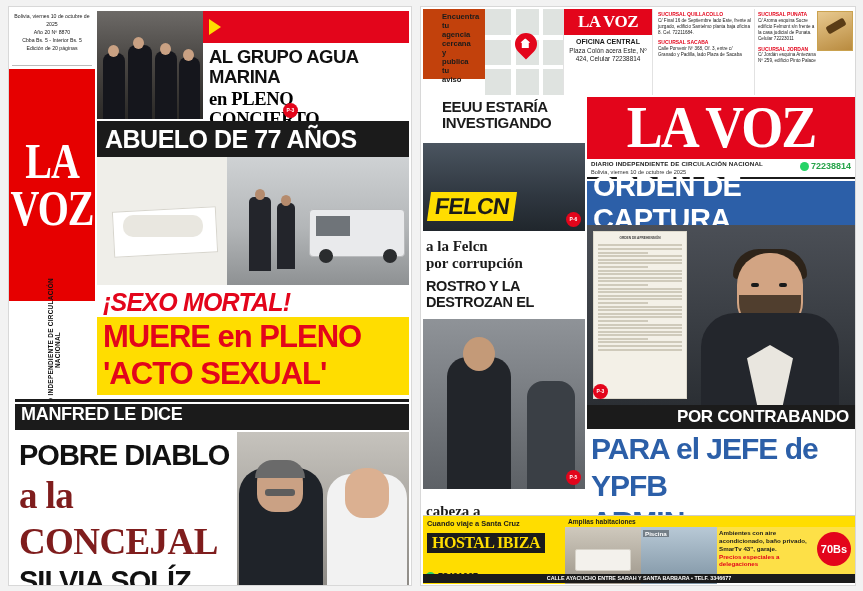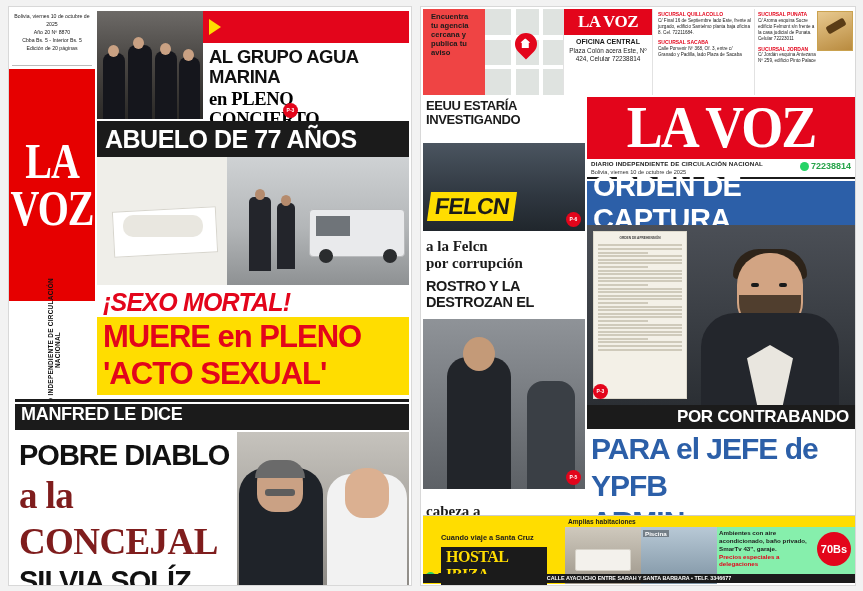--- a/index.html
+++ b/index.html
@@ -258,22 +258,22 @@
     left: 420px; top: 6px;
     width: 436px; height: 580px;
     background: #ffffff;
     border: 1px solid #d8d8d8;
     overflow: hidden;
   }
 
   
   .r-top { position:absolute; left:2px; top:2px; width:432px; height:86px; }
   .r-yellow {
-    position:absolute; left:0; top:0; width:62px; height:86px;
-    background:#ef4444; padding:4px 8px;
+    position:absolute; left:0; top:0; width:62px; height:70px;
+    background:#c2410c; padding:4px 19px;
   }
   .r-yellow .t {
     font-size: 7.6px; font-weight: bold; color:#1b1b1b; line-height:1.18;
   }
   .r-map {
     position:absolute; left:62px; top:0; width:78px; height:86px;
     background:#dfe3e0; overflow:hidden;
   }
   .r-map .road { position:absolute; background:#ffffff; }
   .r-map .rd1 { left:0; top:26px; width:78px; height:5px; }
@@ -320,22 +320,22 @@
     background:#5a3c16; transform: rotate(-30deg); border-radius:2px;
   }
 
   
   .r-eeuu {
     position:absolute; left:2px; top:90px; width:162px; height:176px;
     background:#ffffff;
   }
   .r-eeuu .hd {
     font-family:"Liberation Sans", sans-serif;
-    font-weight:bold; font-size:13px; line-height:1.08;
-    color:#1b1b1b; padding:2px 3px 3px 3px; letter-spacing:-0.4px;
+    font-weight:bold; font-size:15px; line-height:1.08;
+    color:#1b1b1b; padding:2px 3px 3px 3px; letter-spacing:-0.4px;margin-left:16px;
   }
   .r-eeuu .photo {
     position:absolute; left:0; top:46px; width:162px; height:88px;
     background: linear-gradient(180deg,#4b5560 0%,#2f3740 60%,#20262c 100%);
     overflow:hidden;
   }
   .felcn-box {
     position:absolute; left:6px; bottom:10px;
     background:#ffdd00; color:#1b1b1b;
     font-family:"Liberation Sans", sans-serif;
@@ -474,21 +474,21 @@
     color:#2c5fa8; letter-spacing:-1px;
   }
 
   
   .r-ads {
     position:absolute; left:2px; bottom:2px; width:432px; height:68px;
     background:#ffffff; border-top:1px solid #ccc;
   }
   .ad-hostal {
     position:absolute; left:0; top:0; width:142px; height:68px;
-    background:#ffdd00; padding:18px;
+    background:#ffdd00; padding:4px;
   }
   .ad-hostal .l1 { font-size:7.4px; font-weight:bold; color:#1b1b1b; line-height:1.15; }
   .ad-hostal .brand {
     margin-top:4px; background:#1b1b1b; color:#ffdd00;
     font-size:16px; font-weight:bold; padding:1px 5px; display:inline-block;
     font-family:"Liberation Serif", serif; letter-spacing:-0.5px;
   }
   .ad-hostal .ph {
     position:absolute; left:3px; bottom:3px;
     display:flex; align-items:center; gap:3px;
@@ -517,21 +517,21 @@
     position:absolute; left:10px; top:22px; width:56px; height:22px;
     background:#f3f1ec; border:1px solid #d6d2c8; border-radius:2px;
   }
   .ad-rooms .pool-lbl {
     position:absolute; left:78px; top:14px;
     font-size:6.2px; font-weight:bold; color:#fff;
     background:rgba(0,0,0,.35); padding:0 2px;
   }
   .ad-right {
     position:absolute; left:294px; top:0; width:138px; height:64px;
-    background:#86efac;
+    background:#fde047;
   }
   .ad-right .top {
     position:absolute; left:0; top:0; width:138px; height:11px;
     background:#ffdd00; font-size:6.2px; font-weight:bold; color:#1b1b1b;
     padding-left:3px; line-height:11px;
   }
   .ad-right .rtxt {
     position:absolute; left:2px; top:13px; width:92px;
     font-size:6.2px; font-weight:bold; line-height:1.3; color:#1b1b1b;
   }

